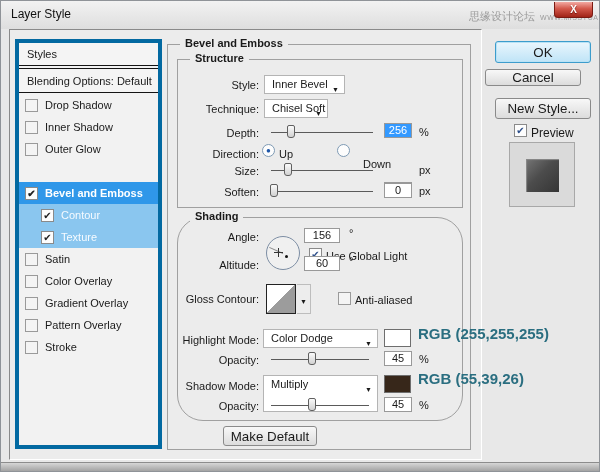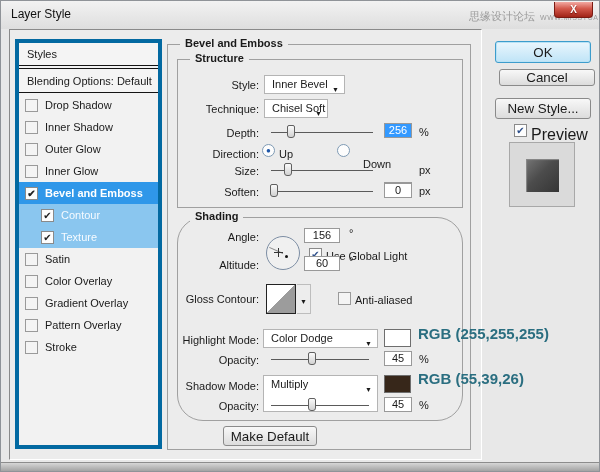--- a/index.html
+++ b/index.html
@@ -130,24 +130,20 @@
       <span>Drop Shadow</span>
     </div>
     <div class="sb-item" style="top:73px;">
       <span class="cbx empty"></span>
       <span>Inner Shadow</span>
     </div>
     <div class="sb-item" style="top:95px;">
       <span class="cbx empty"></span>
       <span>Outer Glow</span>
     </div>
-    <div class="sb-item" style="top:117px;">
-      <span class="cbx empty"></span>
-      <span>Inner Glow</span>
-    </div>
     <div class="sb-item selected" style="top:139px;">
       <span class="cbx">✔</span>
       <span>Bevel and Emboss</span>
     </div>
     <div class="sb-item sub sub-on" style="top:161px;">
       <span class="cbx">✔</span>
       <span>Contour</span>
     </div>
     <div class="sb-item sub sub-on" style="top:183px;">
       <span class="cbx">✔</span>
@@ -280,24 +276,24 @@
   <span class="lbl rlbl" style="left:170px; top:399px; width:88px;">Opacity:</span>
   <div class="slider-track" style="left:270px; top:404px; width:98px;">
     <span class="slider-thumb" style="left:calc(42% - 4px);"></span>
   </div>
   <span class="valbox" style="left:383px; top:396px;">45</span>
   <span class="lbl" style="left:418px; top:398px;">%</span>
 
   <button class="btn" style="left:222px; top:425px; width:94px; height:20px;">Make Default</button>
 
   <button class="btn primary" style="left:494px; top:40px; width:96px; height:22px;">OK</button>
-  <button class="btn" style="left:498px; top:68px; width:96px; height:17px;">Cancel</button>
+  <button class="btn" style="left:484px; top:68px; width:96px; height:17px;">Cancel</button>
   <button class="btn" style="left:494px; top:97px; width:96px; height:21px;">New Style...</button>
 
   <span class="cbx" style="position:absolute; left:513px; top:123px; color:#2d4f8a;">✔</span>
-  <span class="lbl" style="left:530px; top:125px; font-size:16px;">Preview</span>
+  <span class="lbl" style="left:530px; top:125px; font-size:12px;">Preview</span>
 
   <div id="preview-frame">
     <div id="preview-square"></div>
   </div>
 
   <div id="bottom-strip"></div>
 </div>
 
 </body></html>

